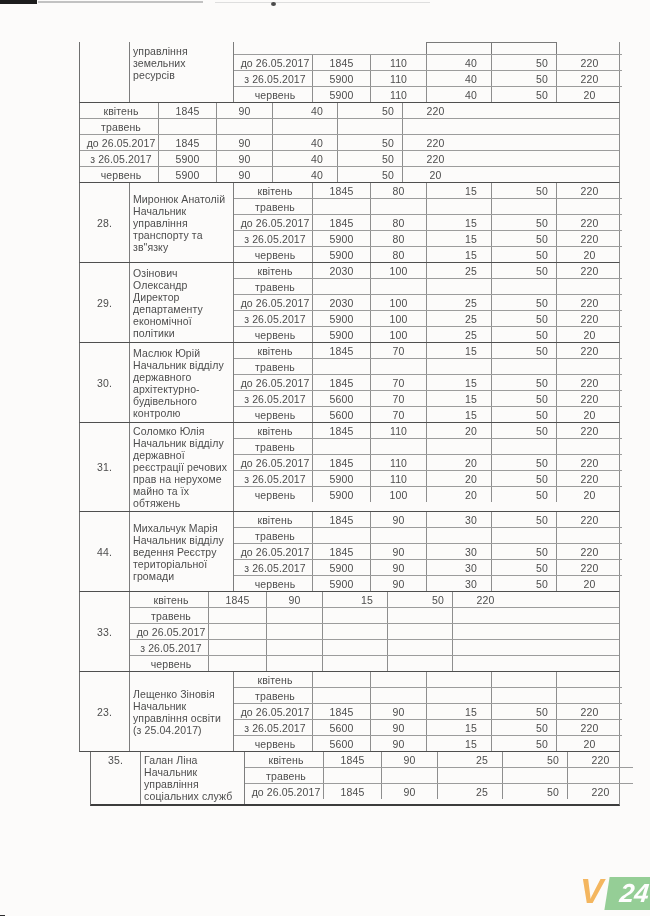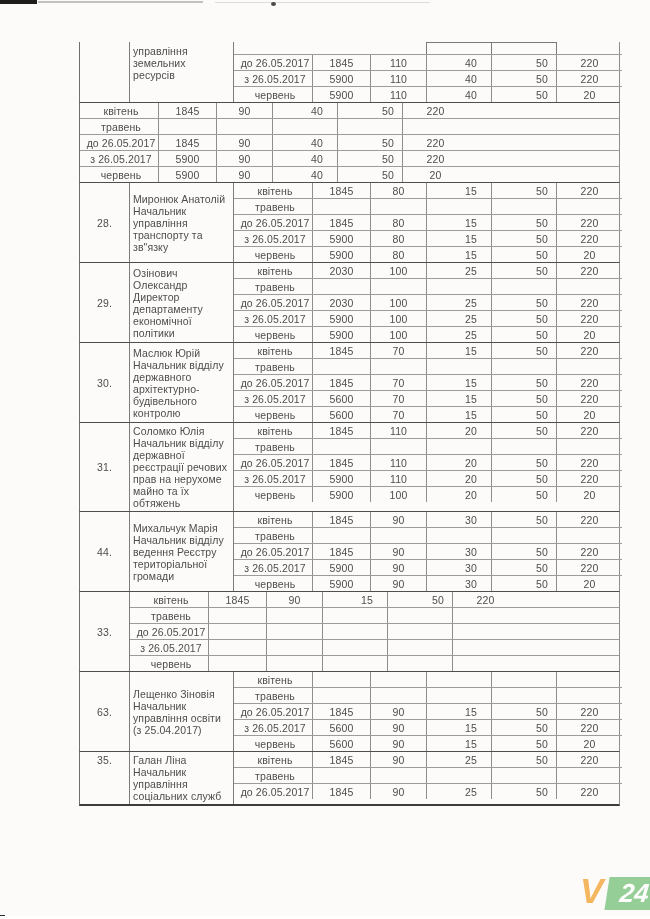--- a/index.html
+++ b/index.html
@@ -20,21 +20,21 @@
   .table{
     position:absolute; left:79px; top:42px; width:541px;
     font-size:10.5px; line-height:12px; letter-spacing:.1px;
   }
   .block{
     display:flex;
     border-left:1.5px solid #6f6f6f;
     border-right:1px solid #8e8e8e;
     border-bottom:1.8px solid #4f4f4f;
   }
-  .block.last{border-bottom:2px solid #3c3c3c;}
+  .block.last{border-bottom:2px solid #3c3c3c;margin-left:11px;}
   .num-cell{
     width:49px; flex:0 0 49px; border-right:1px solid #7d7d7d;
     display:flex; justify-content:center; align-items:center;
   }
   .block.last .num-cell{align-items:flex-start; padding-top:2px;}
   .name-cell{
     width:104px; flex:0 0 104px; border-right:1px solid #7d7d7d;
     display:flex; align-items:center; box-sizing:border-box; padding:2px 3px;
   }
   .block.first .name-cell{align-items:flex-start; padding-top:3px;}
@@ -435,21 +435,21 @@
             <div class="p-cell">червень</div>
             <div class="v1"></div>
             <div class="v2"></div>
             <div class="v3"></div>
             <div class="v4"></div>
             <div class="v5"></div>
           </div>
         </div>
       </div>
       <div class="block">
-        <div class="num-cell">63.</div>
+        <div class="num-cell">23.</div>
         <div class="name-cell">Лещенко Зіновія Начальник управління освіти (з 25.04.2017)</div>
         <div class="rows">
           <div class="subrow">
             <div class="p-cell">квітень</div>
             <div class="v1"></div>
             <div class="v2"></div>
             <div class="v3"></div>
             <div class="v4"></div>
             <div class="v5"></div>
           </div>

